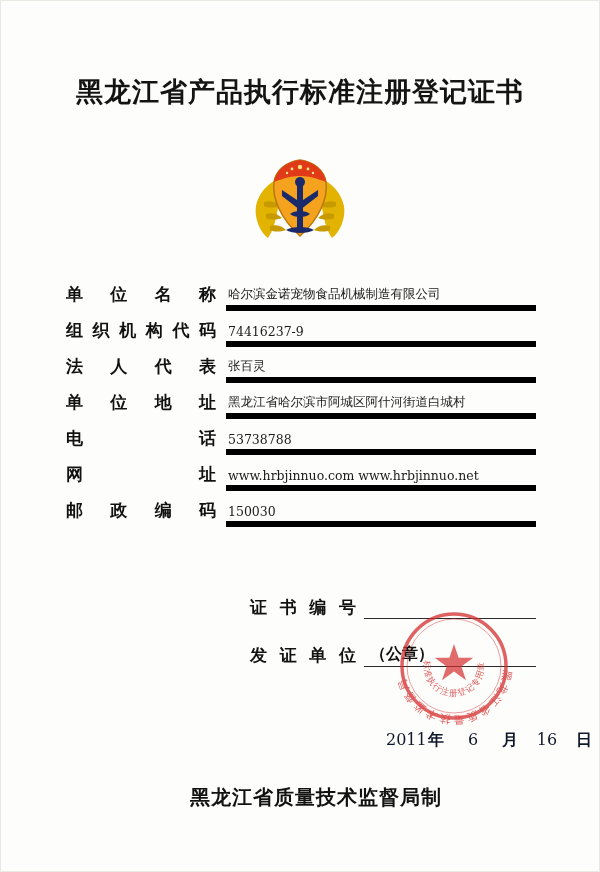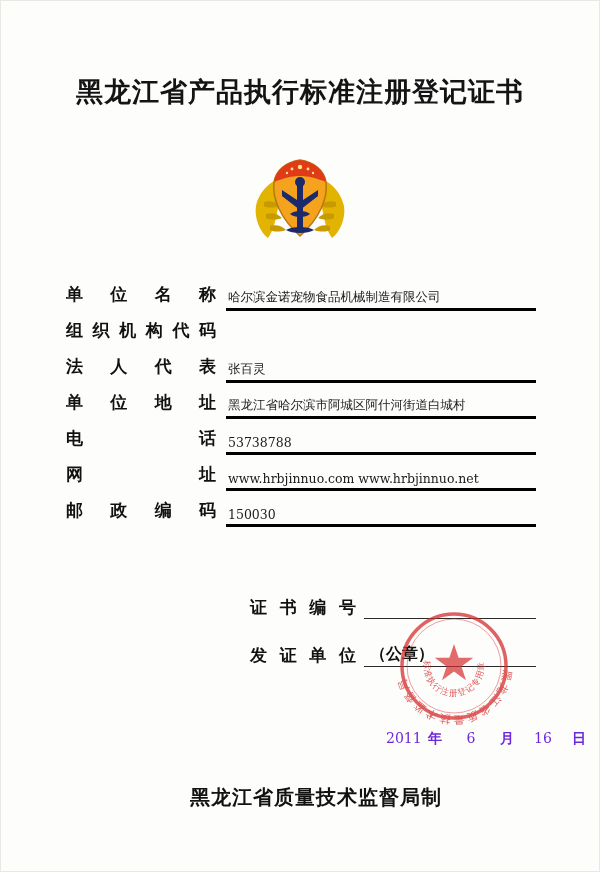--- a/index.html
+++ b/index.html
@@ -78,21 +78,21 @@
     justify-content: space-between;
     letter-spacing: 0;
   }
   .row .label span { display: inline-block; }
   .row .value {
     position: absolute;
     left: 160px;
     right: 0;
     top: 2px;
     height: 26px;
-    border-bottom: 3px solid #000000;
+    border-bottom: 6px solid #000000;
     font-family: "DejaVu Sans", sans-serif;
     font-size: 12.5px;
     color: #1b1b1b;
     padding-left: 2px;
     padding-bottom: 2px;
     box-sizing: border-box;
     display: flex;
     align-items: flex-end;
     white-space: nowrap;
     overflow: hidden;
@@ -150,22 +150,22 @@
     opacity: 0.82;
   }
 
   
   .dateline {
     position: absolute;
     top: 730px;
     left: 386px;
     width: 160px;
     font-family: "DejaVu Serif", serif;
-    font-size: 14px;
-    color: #6d28d9;
+    font-size: 16px;
+    color: #0f172a;
     display: flex;
     align-items: baseline;
     gap: 16px;
     white-space: nowrap;
   }
   .dateline .num {
     display: inline-block;
     min-width: 26px;
     text-align: center;
   }
@@ -246,20 +246,21 @@
 
     <div class="row">
       <div class="label">
         <span>组</span>
         <span>织</span>
         <span>机</span>
         <span>构</span>
         <span>代</span>
         <span>码</span>
       </div>
+      <div class="value latin">74416237-9</div>
     </div>
 
     <div class="row">
       <div class="label">
         <span>法</span>
         <span>人</span>
         <span>代</span>
         <span>表</span>
       </div>
       <div class="value">张百灵</div>

